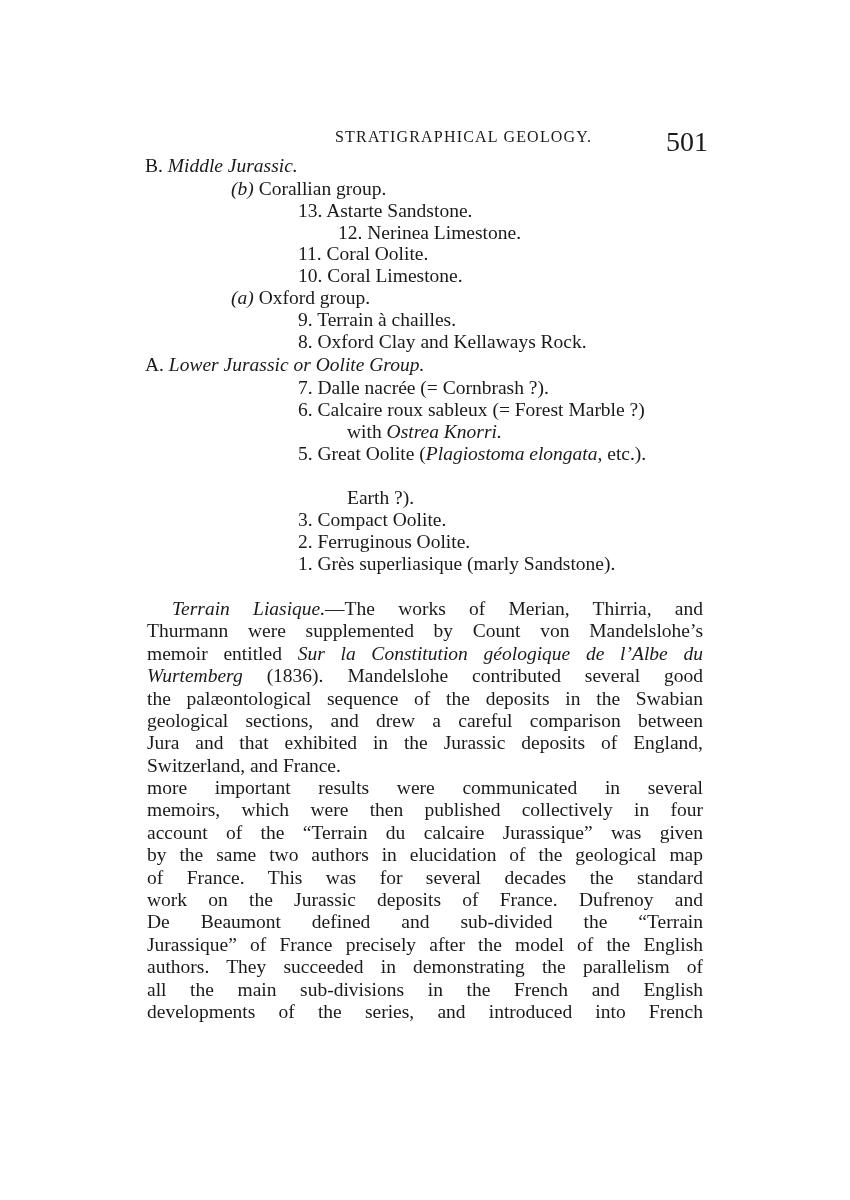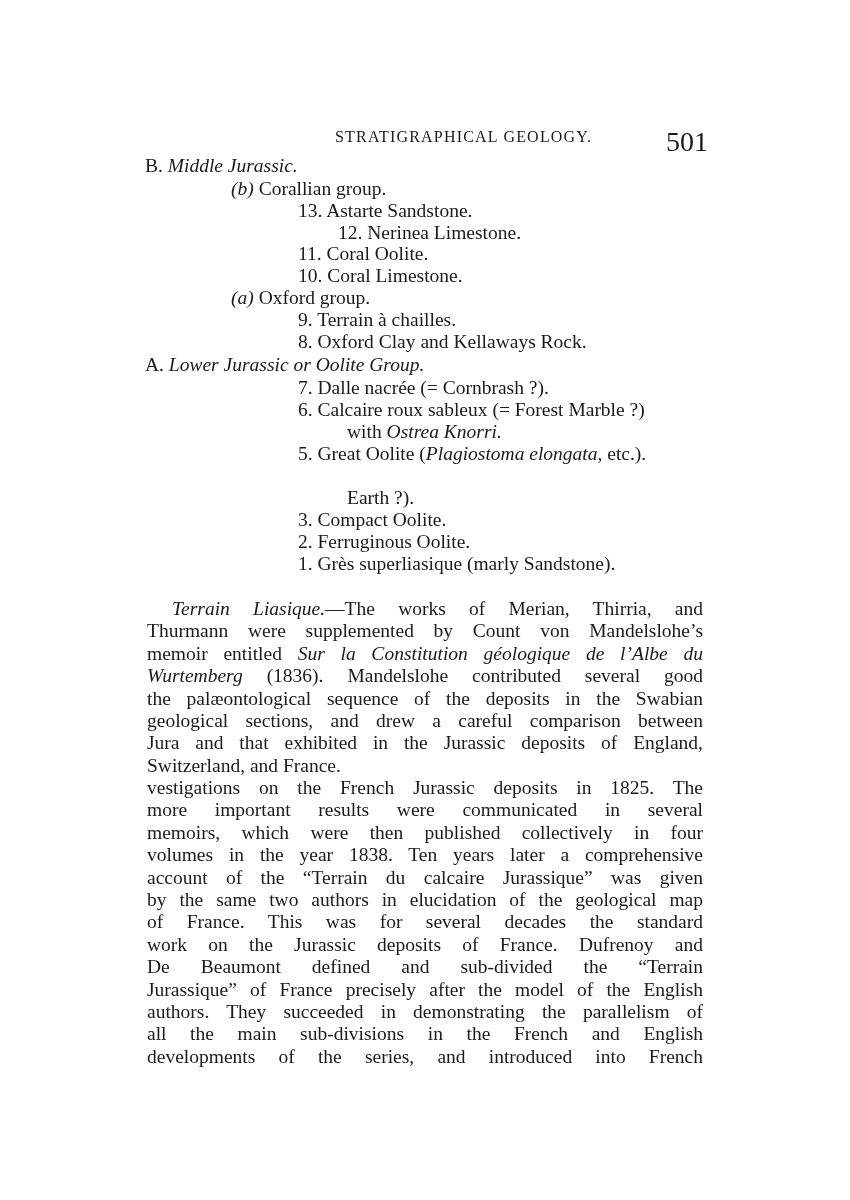--- a/index.html
+++ b/index.html
@@ -117,24 +117,22 @@
     <span class="ln">Thurmann were supplemented by Count von Mandelslohe’s</span>
     <span class="ln"><span>memoir entitled </span><span class="it">Sur la Constitution géologique de l’Albe du</span></span>
     <span class="ln"><span class="it">Wurtemberg</span> <span>(1836). Mandelslohe contributed several good</span></span>
     <span class="ln">the palæontological sequence of the deposits in the Swabian</span>
     <span class="ln">geological sections, and drew a careful comparison between</span>
     <span class="ln">Jura and that exhibited in the Jurassic deposits of England,</span>
     <span class="ln last">Switzerland, and France.</span>
   </div>
 
   <div class="para" style="top:777px;">
-    <span class="ln">vestigations on the French Jurassic deposits in 1825. The</span>
     <span class="ln">more important results were communicated in several</span>
     <span class="ln">memoirs, which were then published collectively in four</span>
-    <span class="ln">volumes in the year 1838. Ten years later a comprehensive</span>
     <span class="ln">account of the “Terrain du calcaire Jurassique” was given</span>
     <span class="ln">by the same two authors in elucidation of the geological map</span>
     <span class="ln">of France. This was for several decades the standard</span>
     <span class="ln">work on the Jurassic deposits of France. Dufrenoy and</span>
     <span class="ln">De Beaumont defined and sub-divided the “Terrain</span>
     <span class="ln">Jurassique” of France precisely after the model of the English</span>
     <span class="ln">authors. They succeeded in demonstrating the parallelism of</span>
     <span class="ln">all the main sub-divisions in the French and English</span>
     <span class="ln">developments of the series, and introduced into French</span>
   </div>

